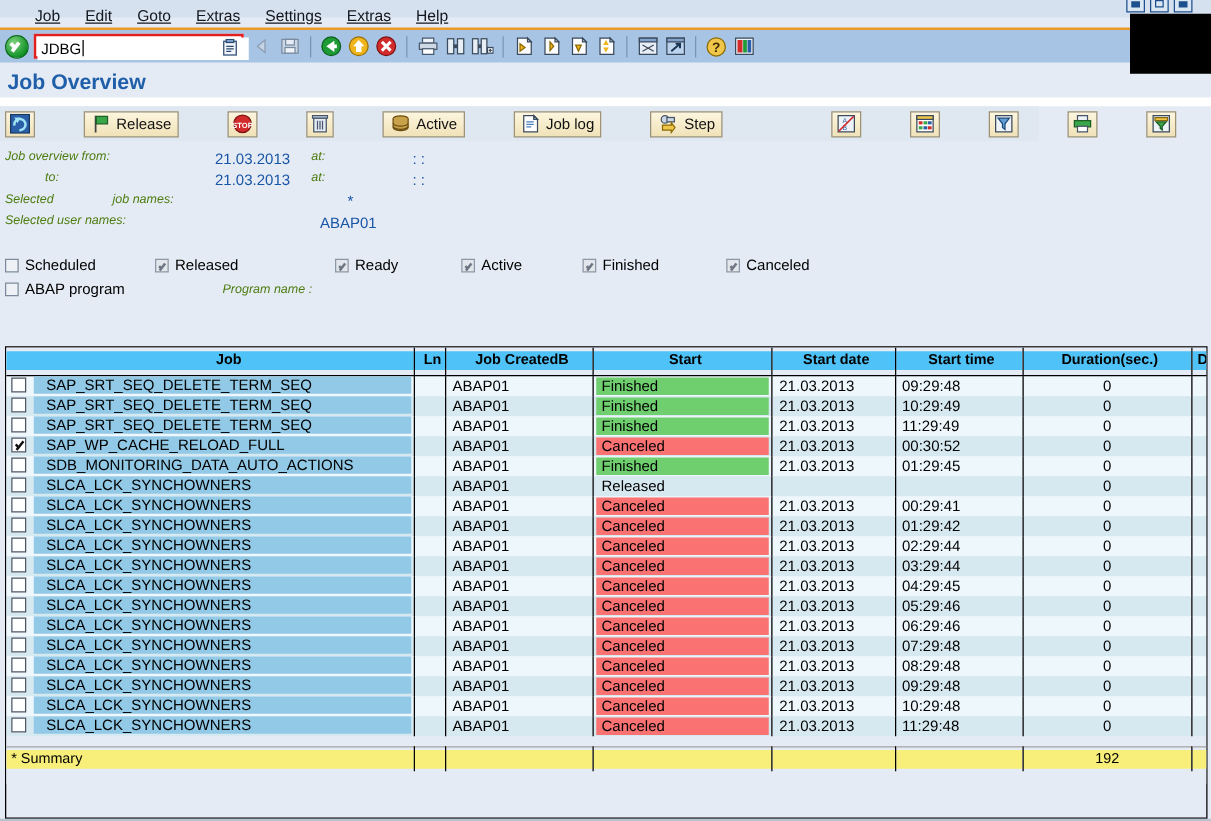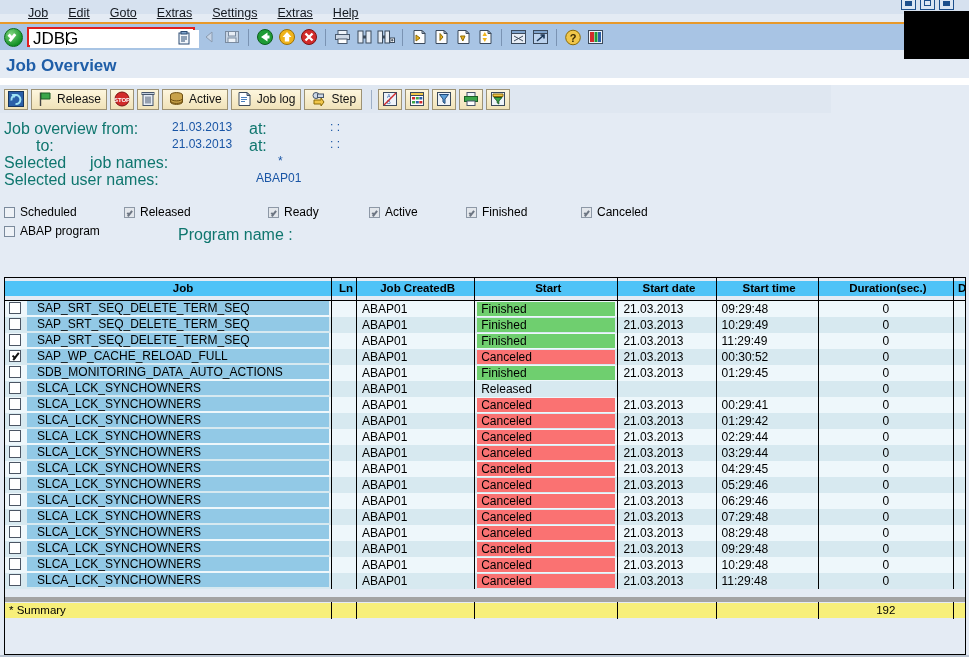--- a/index.html
+++ b/index.html
@@ -36,49 +36,49 @@
           display:flex;align-items:center;}
   .okbtn{width:20px;height:20px;margin-left:3px;margin-right:4px;position:relative;flex:0 0 auto;}
   .okbtn .circ{width:17px;height:17px;border-radius:50%;background:radial-gradient(circle at 35% 30%,#7ed37e,#0d8f22 75%);
       border:1px solid #0a6a19;position:relative;margin:1px;}
   .okbtn .circ:after{content:"";position:absolute;left:3px;top:6px;width:5px;height:2.5px;
       background:#fff;transform:rotate(45deg);}
   .okbtn .circ:before{content:"";position:absolute;left:6px;top:4px;width:2.5px;height:9px;
       background:#fff;transform:rotate(38deg);}
   .cmdwrap{position:relative;width:168px;height:20px;border:2px solid #e02020;box-sizing:border-box;background:#fff;flex:0 0 auto;}
   .cmdfield{position:absolute;left:1px;top:1px;width:164px;height:16px;border:none;outline:none;
-            background:#fff;font-family:"Liberation Sans",sans-serif;font-size:17px;padding-left:3px;color:#000;}
+            background:#fff;font-family:"Liberation Sans",sans-serif;font-size:12px;padding-left:3px;color:#000;}
   .cmdcaret{position:absolute;left:37px;top:3px;width:1px;height:13px;background:#000;}
   .cmdicon{position:absolute;right:3px;top:2px;width:12px;height:14px;}
   .tbsep{width:1px;height:17px;background:#7a93b3;margin:0 5px;flex:0 0 auto;}
   .tbspace{width:4px;flex:0 0 auto;}
   .tbico{width:22px;height:22px;flex:0 0 auto;display:flex;align-items:center;justify-content:center;}
 
   
   .pagetitle{position:absolute;left:6px;top:56px;font-size:17px;font-weight:bold;color:#1f5ea8;letter-spacing:0px;}
 
   
   .whitestrip{position:absolute;left:0;top:78px;width:969px;height:7px;background:#fff;}
 
   
   .appbar{position:absolute;left:0;top:85px;width:831px;height:28px;background:#dfe7f1;
-          display:flex;align-items:center;padding-left:4px;box-sizing:border-box;}
+          display:flex;align-items:center;padding-left:4px;box-sizing:border-box;gap:36px;}
   .appbtn{height:21px;background:linear-gradient(#fdf6de,#f0e2b8);border:1px solid #9d9274;
           display:flex;align-items:center;gap:4px;padding:0 5px;margin-right:3px;
           font-size:12px;color:#111;white-space:nowrap;box-sizing:border-box;cursor:default;}
   .appbtn.iconly{padding:0 3px;}
   .appsep{width:1px;height:19px;background:#9fb0c6;margin:0 6px;}
 
   
   .ic{display:block;}
 
   
   .crit{position:absolute;left:0;top:120px;width:969px;}
   .critrow{position:relative;height:17px;}
-  .lbl{position:absolute;font-size:16px;color:#0f766e;white-space:nowrap;}
+  .lbl{position:absolute;font-size:10px;color:#4d7c0f;white-space:nowrap;font-style:italic;}
   .val{position:absolute;font-size:12px;color:#1955a5;white-space:nowrap;}
 
   
   .cbrow{position:relative;height:19px;}
   .cbx{position:absolute;display:flex;align-items:center;gap:5px;font-size:12px;color:#000;white-space:nowrap;}
   .box{width:11px;height:11px;border:1px solid #7b8a9c;background:#eef2f7;box-sizing:border-box;display:inline-block;position:relative;}
   .box.checked{background:#e3e7ec;border-color:#8d98a6;}
   .box.checked:after{content:"";position:absolute;left:2px;top:5px;width:3px;height:1.6px;background:#6d7683;transform:rotate(45deg);}
   .box.checked:before{content:"";position:absolute;left:4px;top:2px;width:1.6px;height:7px;background:#6d7683;transform:rotate(38deg);}
 
@@ -108,21 +108,21 @@
                   background:#92c9e6;padding-left:10px;font-size:12px;overflow:hidden;white-space:nowrap;}
   .statuspill{height:14px;line-height:14px;padding-left:4px;margin:0 2px 0 2px;font-size:12px;overflow:hidden;white-space:nowrap;}
   .st-fin{background:#6fcf6f;}
   .st-can{background:#fa7272;}
   .st-rel{background:transparent;}
   .ctxt{padding-left:5px;line-height:16px;}
   .center{text-align:center;line-height:16px;}
 
   .sumspacer{height:8px;background:#e4ebf4;}
   .sumrow{height:20px;}
-  .sumcell{border-right:1px solid #000;border-top:5px solid #a3a3a3;background:#e4ebf4;vertical-align:middle;box-sizing:border-box;padding:0 2px;}
+  .sumcell{border-right:1px solid #000;border-top:1px solid #a3a3a3;background:#e4ebf4;vertical-align:middle;box-sizing:border-box;padding:0 2px;}
   .sumbar{background:#f7ef7a;height:15px;line-height:15px;font-size:11.5px;padding-left:4px;overflow:hidden;white-space:nowrap;}
   .sumbar.c{text-align:center;padding-left:0;}
   .tailfill{height:10px;background:#e4ebf4;}
 
   
   .blackpatch{position:absolute;left:904px;top:11px;width:65px;height:48px;background:#000;}
   .bottomedge{position:absolute;left:0;top:655px;width:969px;height:2px;background:#b9c3d0;}
 </style>
 </head>
 <body>

